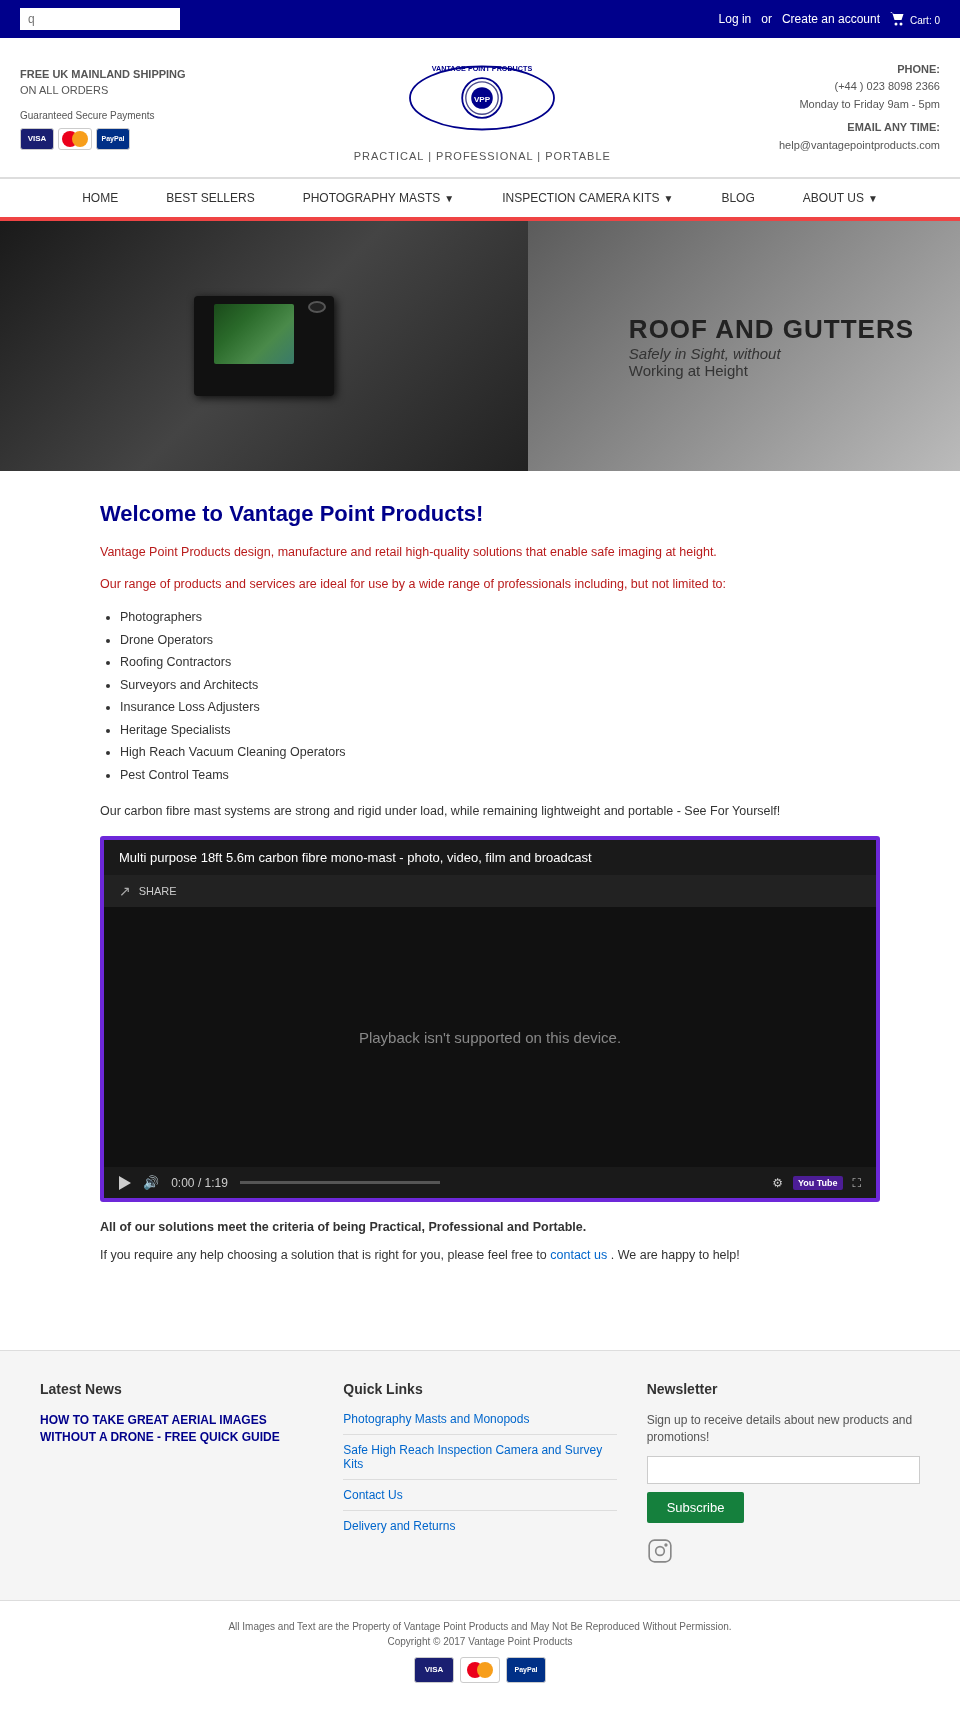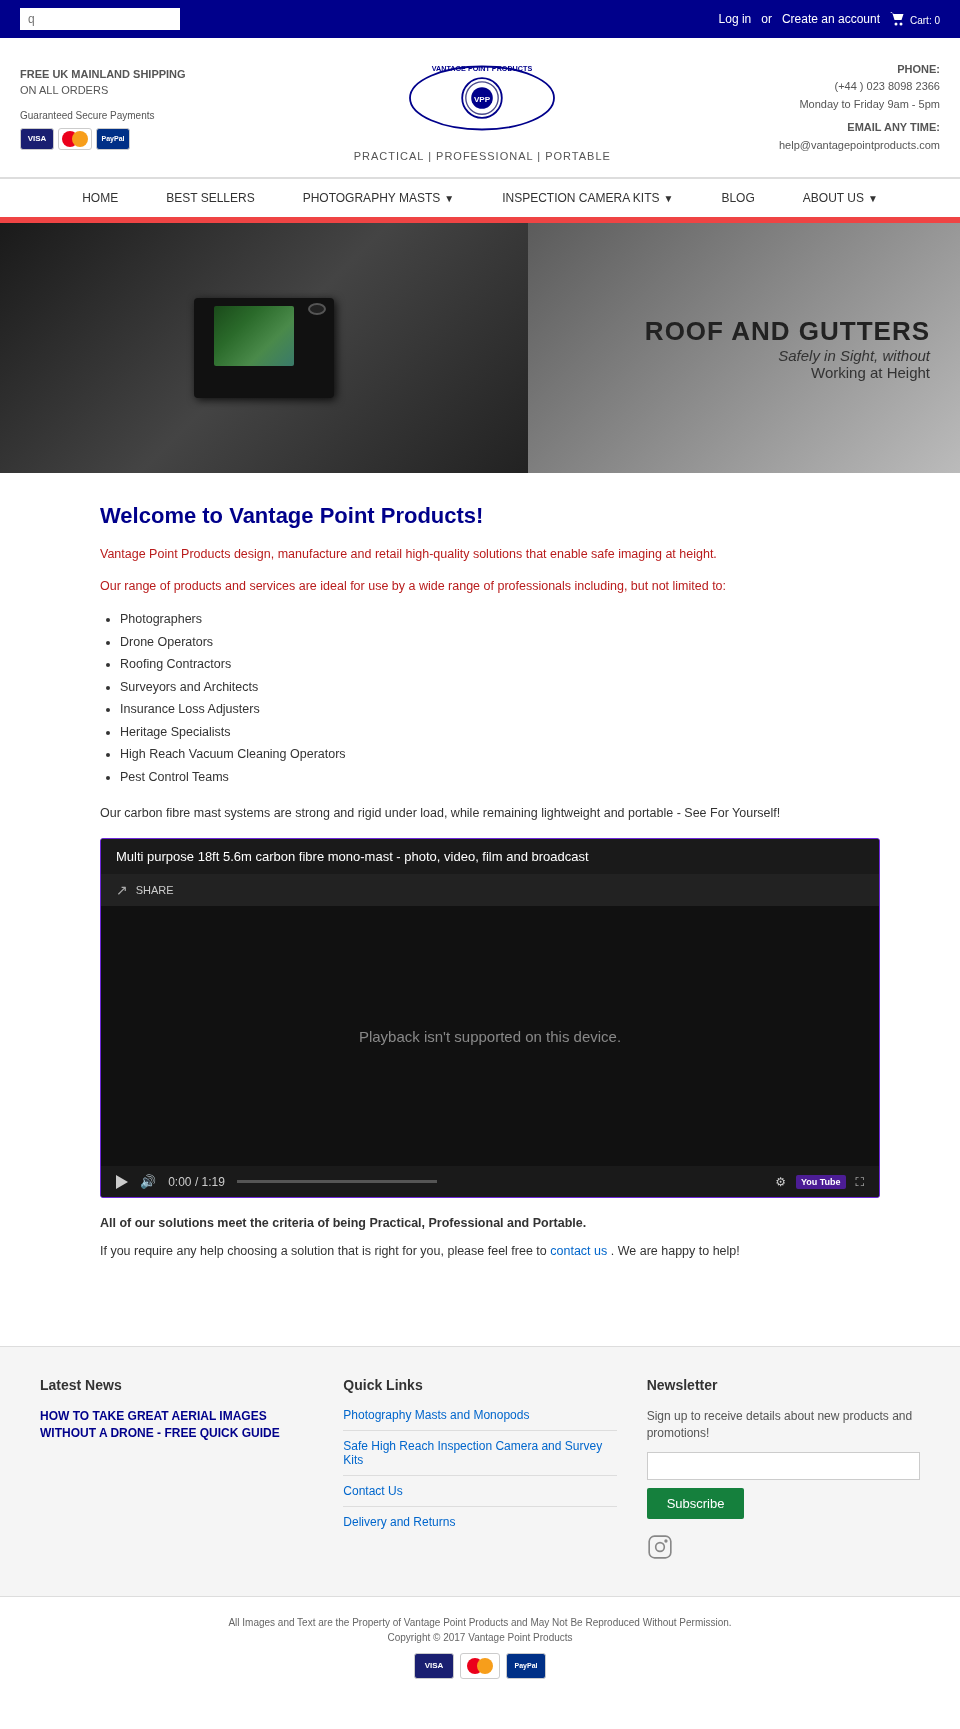--- a/index.html
+++ b/index.html
@@ -88,21 +88,21 @@
       font-weight: bold;
     }
     .visa-card { background: #1a1f71; color: #fff; }
     .mc-card { background: #fff; }
     .pp-card { background: #003087; color: #fff; }
 
     
     .nav {
       background: #fff;
       border-top: 1px solid #ddd;
-      border-bottom: 6px solid #ef4444;
+      border-bottom: 4px solid #ef4444;
       display: flex;
       align-items: center;
       justify-content: center;
       gap: 12px;
       padding: 0;
     }
     .nav-item {
       padding: 12px 18px;
       font-size: 12px;
       color: #333;
@@ -148,22 +148,22 @@
       position: absolute;
       top: 8px;
       left: 20px;
       width: 80px;
       height: 60px;
       background: linear-gradient(135deg, #1a4a1a, #2a6a2a, #4a8a4a, #3a7a6a);
       border-radius: 2px;
     }
     .hero-text {
       position: absolute;
-      right: 30px;
-      text-align: right;
+      right: 46px;
+      text-align: left;
       color: #333;
     }
     .hero-title {
       font-size: 26px;
       font-weight: bold;
       color: #222;
       letter-spacing: 1px;
     }
     .hero-subtitle {
       font-size: 15px;
@@ -201,21 +201,21 @@
     .carbon-text {
       font-size: 12.5px;
       color: #333;
       line-height: 1.6;
       margin: 15px 0;
     }
 
     
     .video-container {
       background: #1a1a1a;
-      border: 1px solid #6d28d9;
+      border: 4px solid #6d28d9;
       border-radius: 3px;
       margin: 2px 0;
       overflow: hidden;
     }
     .video-title-bar {
       background: #1a1a1a;
       color: #fff;
       padding: 10px 15px;
       font-size: 13px;
     }

